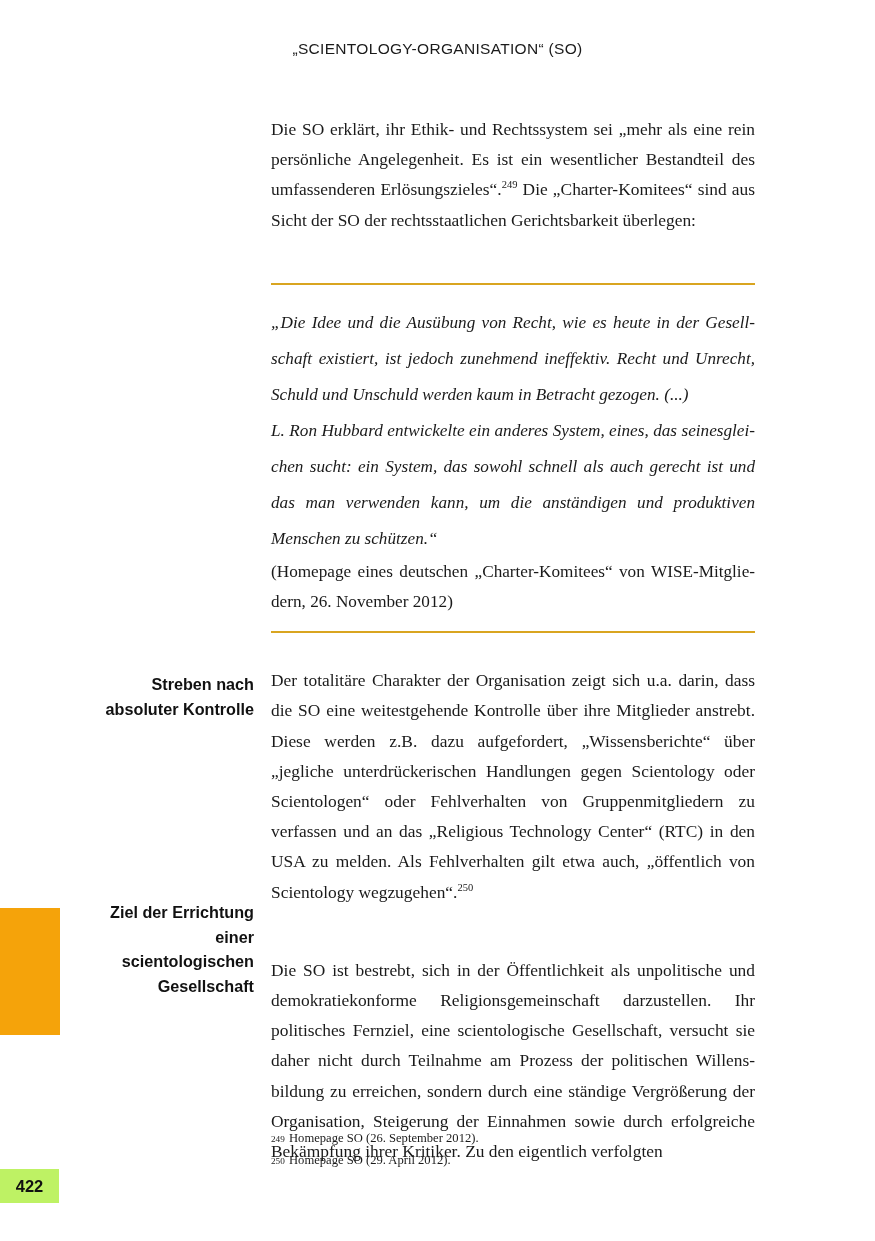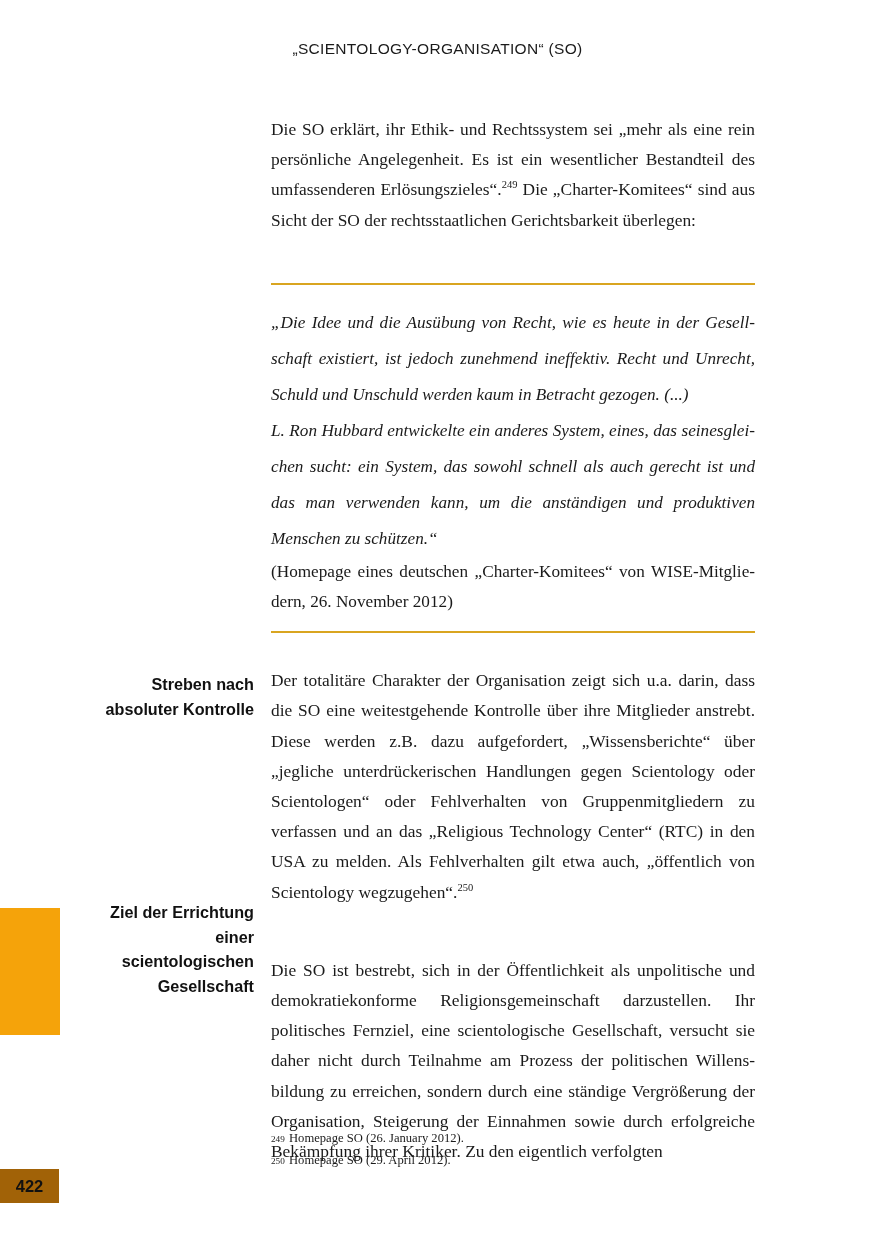--- a/index.html
+++ b/index.html
@@ -107,21 +107,21 @@
     background: #F5A30A;
   }
 
   
   .page-number-box {
     position: absolute;
     left: 0;
     top: 1169px;
     width: 59px;
     height: 34px;
-    background: #a16207;
+    background: #bef264;
     display: flex;
     align-items: center;
     justify-content: center;
   }
   .page-number-box span {
     font-family: "Liberation Sans", sans-serif;
     font-weight: bold;
     font-size: 16.5px;
     color: #111111;
   }
@@ -184,21 +184,21 @@
 
   <div class="edge-tab"></div>
 
   <div class="page-number-box">
     <span>422</span>
   </div>
 
   <div class="footnotes">
     <div class="footnote-item">
       <span class="footnote-marker">249</span>
-      <span class="footnote-text">Homepage SO (26. January 2012).</span>
+      <span class="footnote-text">Homepage SO (26. September 2012).</span>
     </div>
     <div class="footnote-item">
       <span class="footnote-marker">250</span>
       <span class="footnote-text">Homepage SO (29. April 2012).</span>
     </div>
   </div>
 
 </div>
 
 </body></html>

